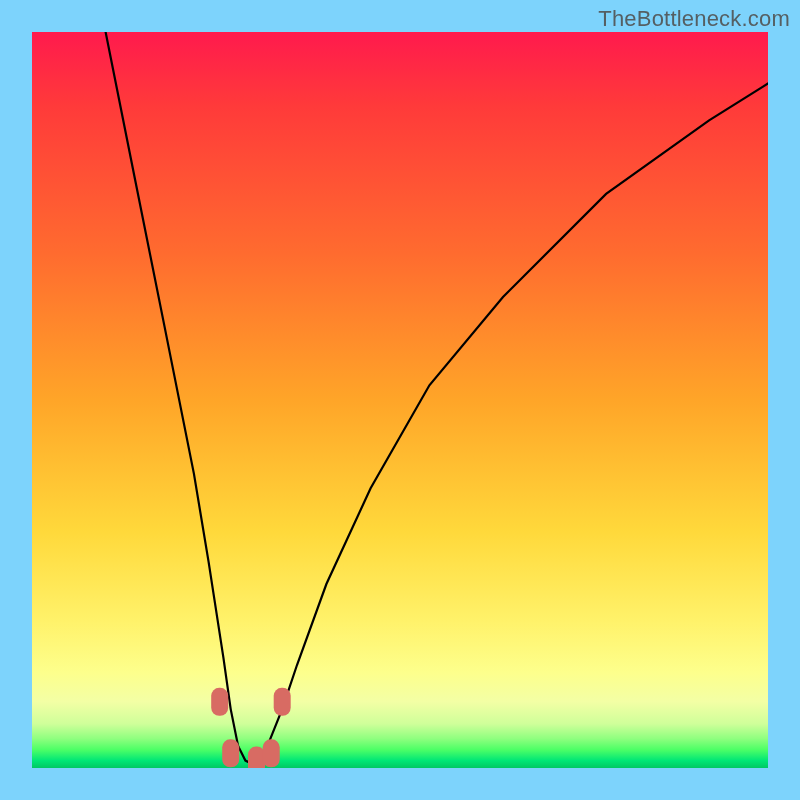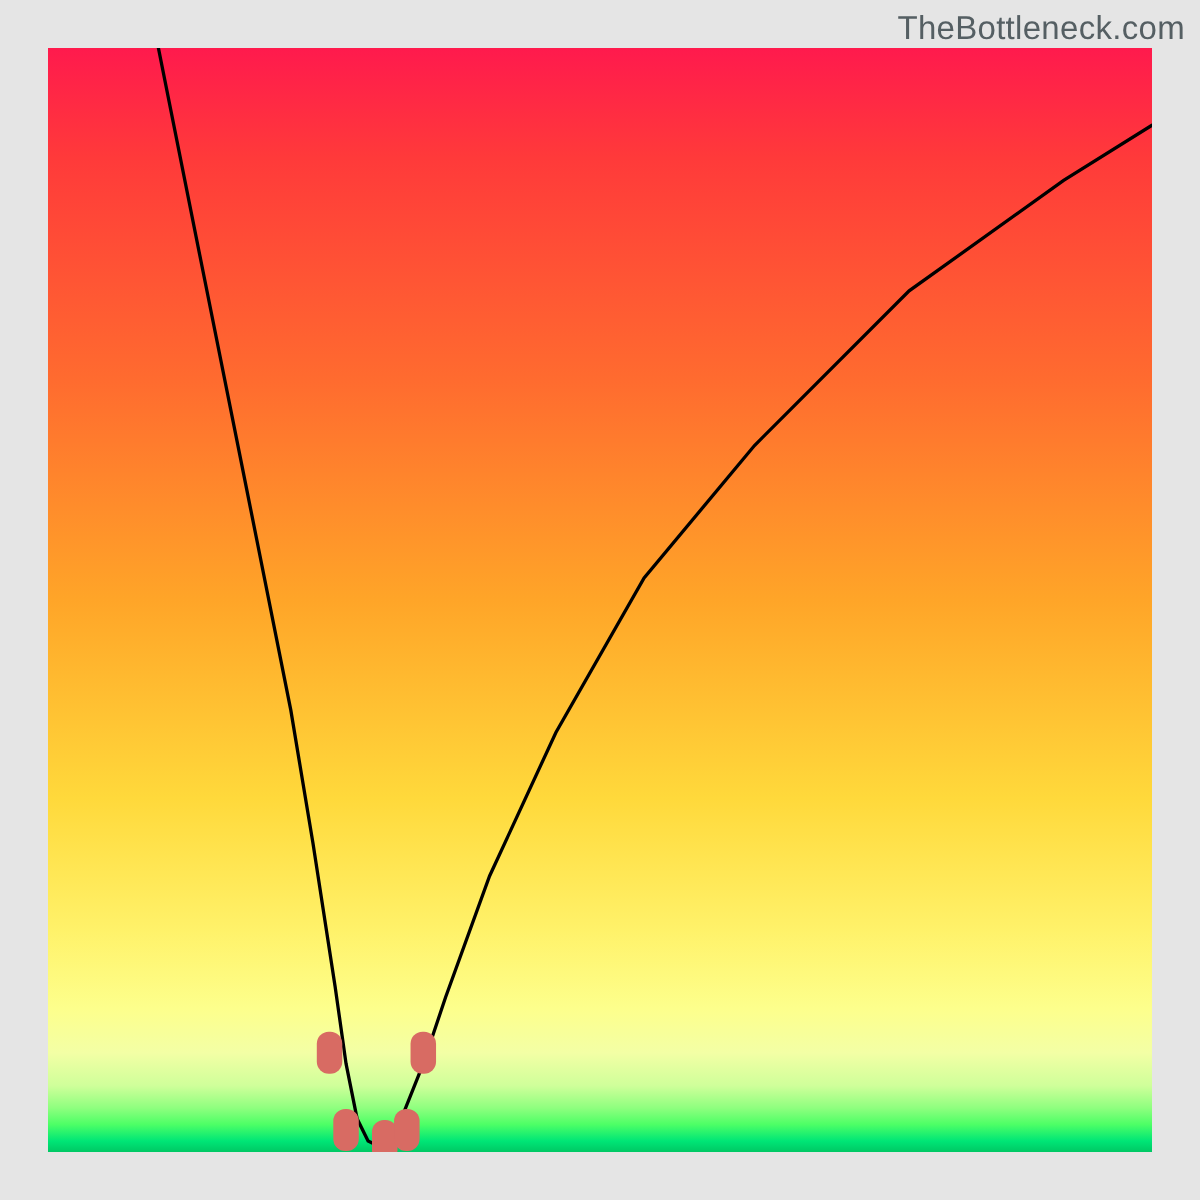--- a/index.html
+++ b/index.html
@@ -10,21 +10,21 @@
     background: #000;
     overflow: hidden;
     font-family: Arial, Helvetica, sans-serif;
   }
   .frame {
     position: absolute;
     left: 0;
     top: 0;
     width: 800px;
     height: 800px;
-    background: #e5e5e5;
+    background: #7dd3fc;
   }
   .plot-area {
     position: absolute;
     left: 32px;
     top: 32px;
     width: 736px;
     height: 736px;
     background: linear-gradient(to bottom,
       #ff1a4d 0%,
       #ff3a3a 10%,

